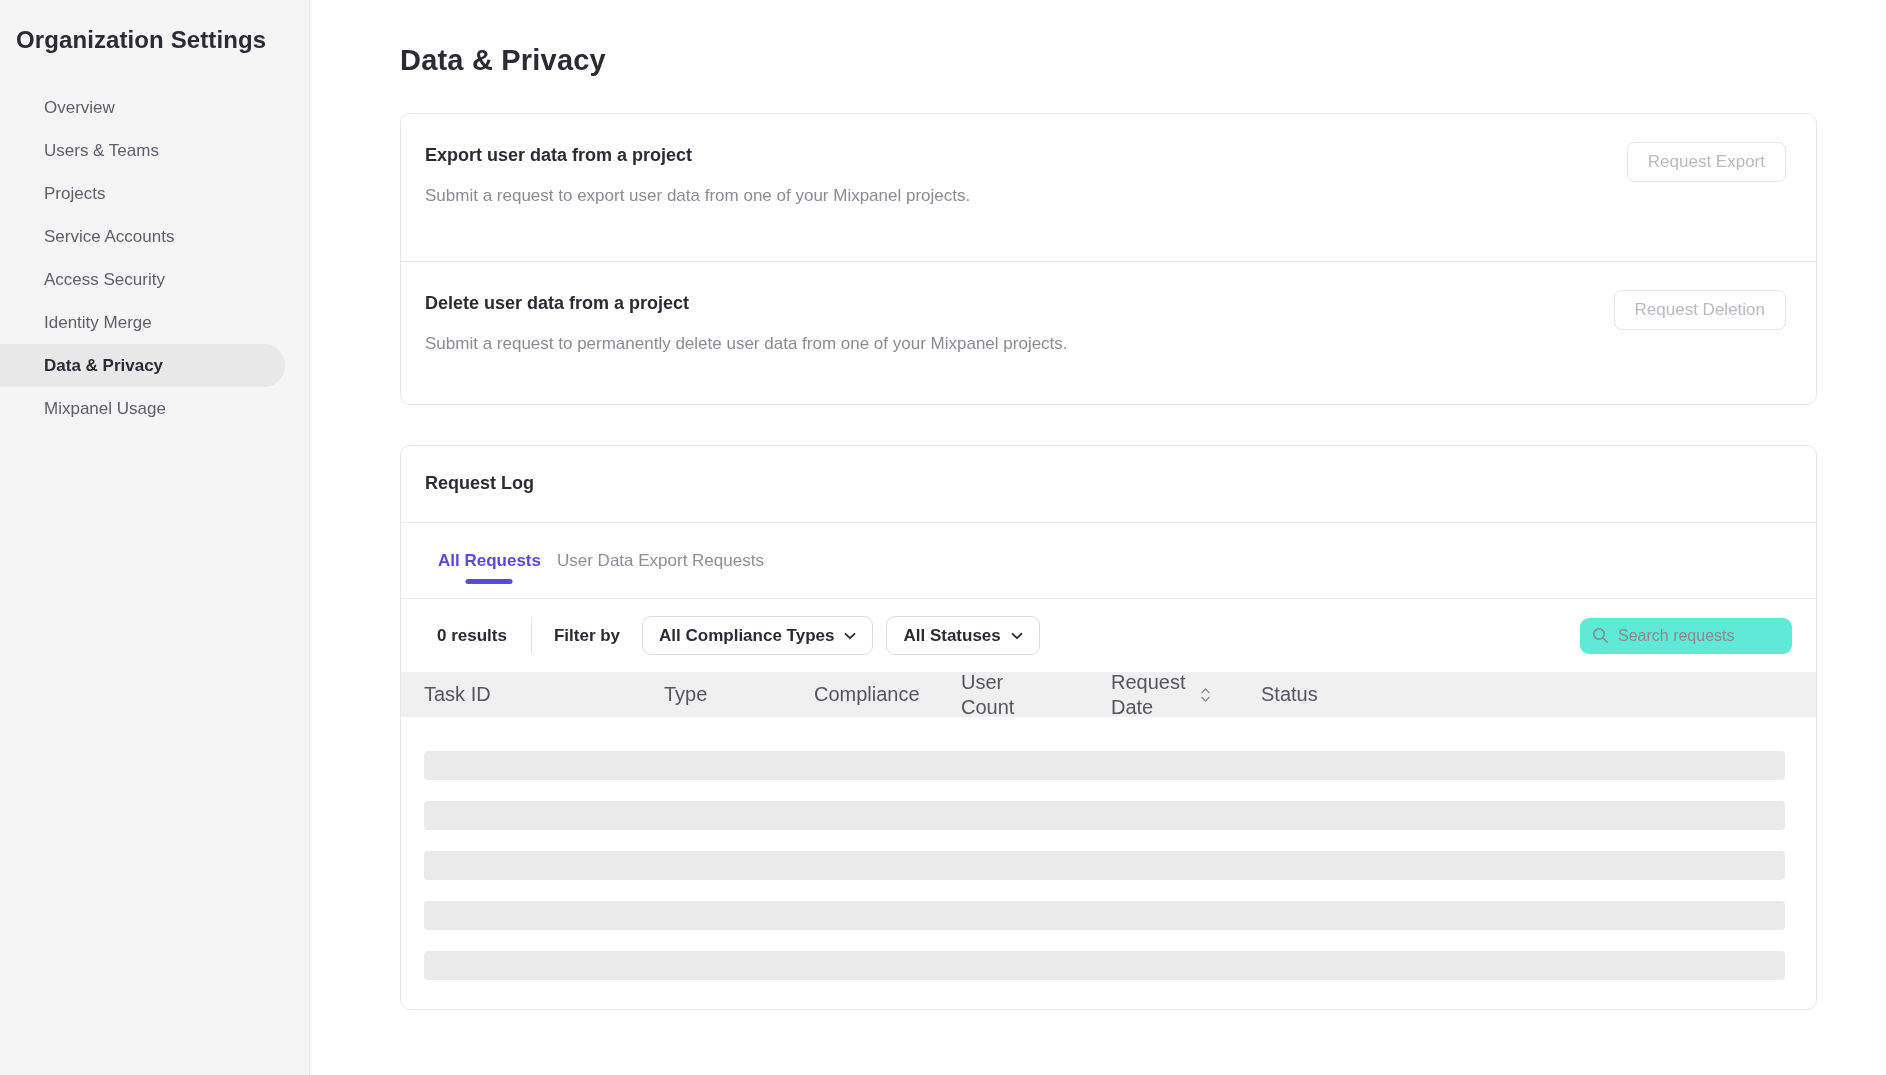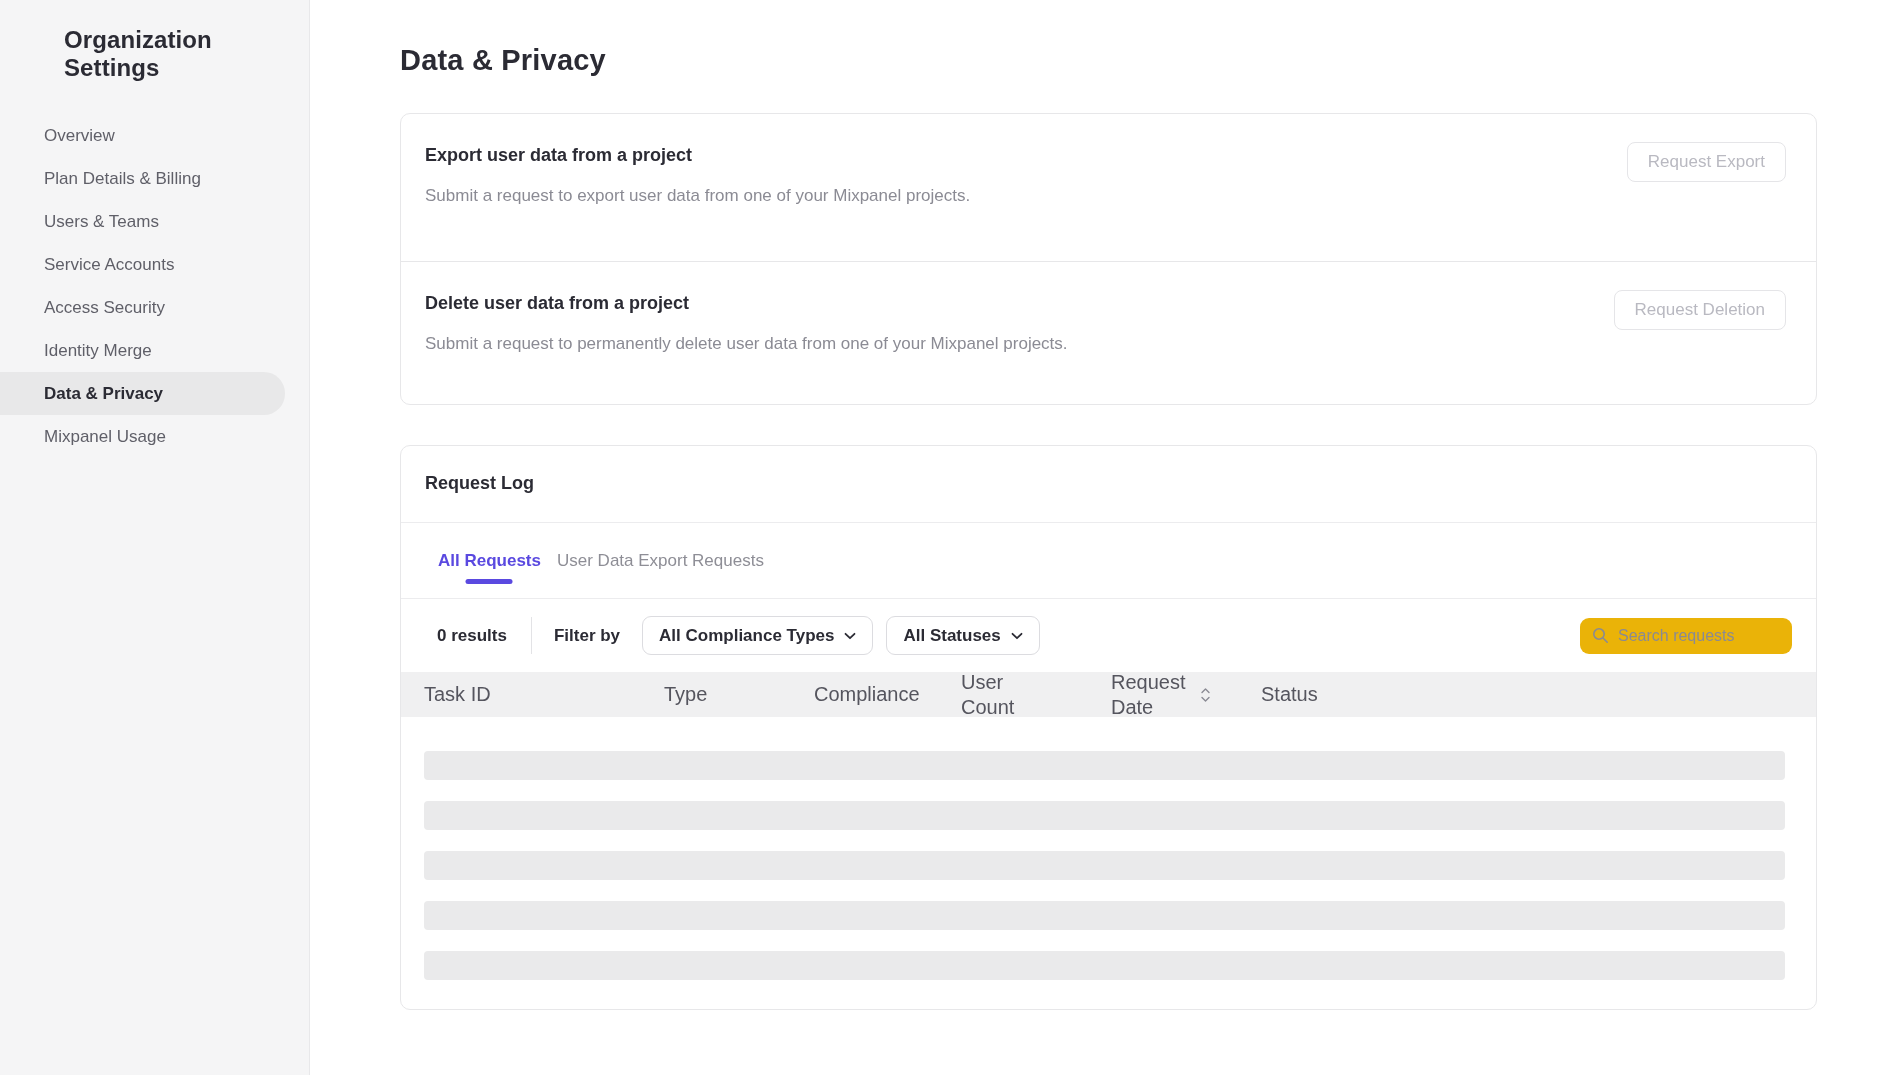--- a/index.html
+++ b/index.html
@@ -20,21 +20,20 @@
     background: #f5f5f6;
     border-right: 1px solid #e8e8ea;
     padding-top: 26px;
   }
   .sidebar-title {
     font-size: 24px;
     font-weight: 700;
     color: #2b2b34;
     padding-left: 16px;
     letter-spacing: 0.1px;
-    margin-left: 48px;
   }
   .sidebar-nav { margin-top: 32px; }
   .nav-item {
     height: 43px;
     display: flex;
     align-items: center;
     padding-left: 44px;
     font-size: 17px;
     color: #5f5f68;
     cursor: pointer;
@@ -137,21 +136,21 @@
     font-weight: 600;
     color: #2b2b34;
     cursor: pointer;
     justify-content: center;
   }
   .dropdown-btn + .dropdown-btn { margin-left: 13px; }
   .spacer { flex: 1; }
   .search-box {
     width: 212px;
     height: 36px;
-    background: #eab308;
+    background: #5eead4;
     border-radius: 9px;
     display: flex;
     align-items: center;
     padding: 0 12px;
     gap: 9px;
   }
   .search-box input {
     border: none; outline: none; background: transparent;
     font-family: inherit; font-size: 16px; color: #55555e; width: 160px;
   }
@@ -187,22 +186,22 @@
 
   svg { display: block; }
 </style>
 </head>
 <body>
 
 <aside class="sidebar">
   <div class="sidebar-title">Organization Settings</div>
   <nav class="sidebar-nav">
     <div class="nav-item">Overview</div>
-    <div class="nav-item">Plan Details &amp; Billing</div>
     <div class="nav-item">Users &amp; Teams</div>
+    <div class="nav-item">Projects</div>
     <div class="nav-item">Service Accounts</div>
     <div class="nav-item">Access Security</div>
     <div class="nav-item">Identity Merge</div>
     <div class="nav-item selected">Data &amp; Privacy</div>
     <div class="nav-item">Mixpanel Usage</div>
   </nav>
 </aside>
 
 <main class="main">
   <div class="main-inner">

